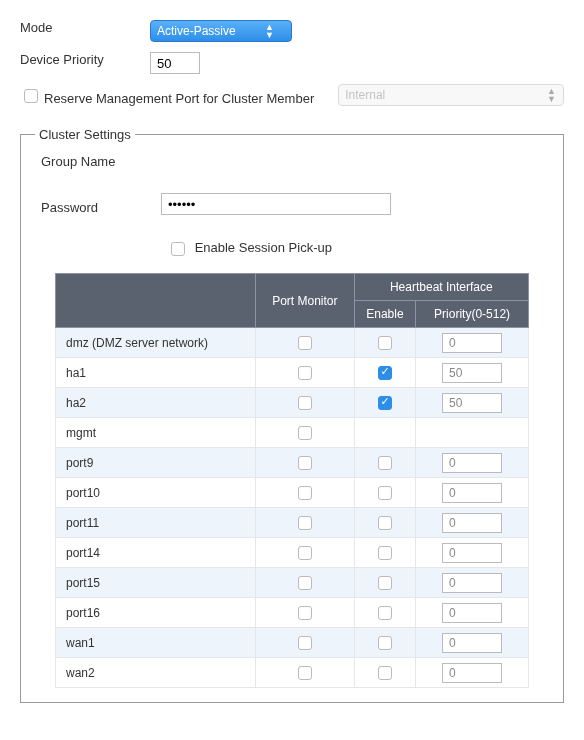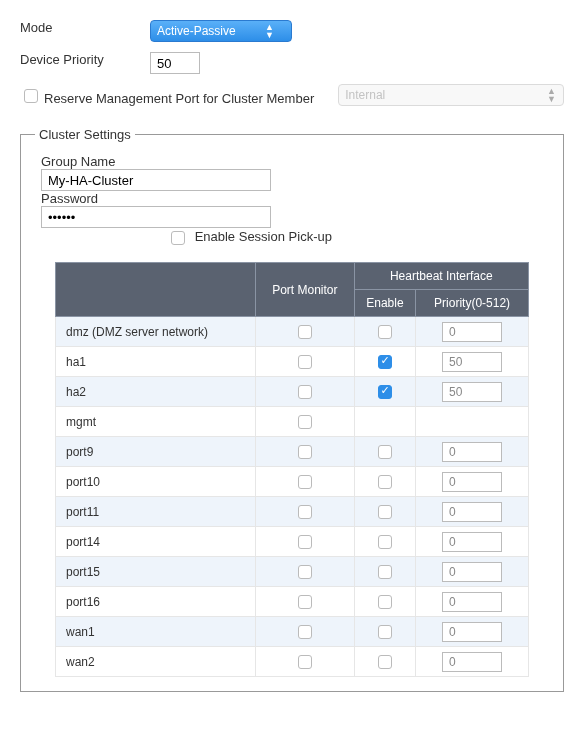--- a/index.html
+++ b/index.html
@@ -46,21 +46,21 @@
   .wide-wrap { position: relative; flex: 1; display: flex; margin-left: 12px;}
   .wide-wrap .arrows { position:absolute; right:8px; top:3px; pointer-events:none; font-size:9px; line-height:8px; color:#aaa;}
   fieldset.cluster {
     border: 1px solid #999;
     margin: 0;
     padding: 12px 14px 14px 14px;
   }
   fieldset.cluster legend {
     font-weight: normal; font-size: 13px; padding: 0 4px;
   }
-  .fs-row { display: flex; align-items: flex-start; margin-bottom: 0; padding-left: 6px; flex-direction: column;}
+  .fs-row { display: flex; align-items: flex-end; margin-bottom: 24px; padding-left: 6px;}
   .fs-row label.left { width: 120px; }
   input.text {
     width: 230px; height: 22px; border: 1px solid #bbb; padding: 2px 6px;
     font-size: 13px;
   }
   .session-row { margin-left: 126px; padding-left:6px; margin-bottom: 14px; }
   .session-row input[type=checkbox] { margin-right: 6px; }
 
   table.ports {
     border-collapse: collapse;
@@ -142,21 +142,20 @@
     </select>
     <div class="arrows">▲<br>▼</div>
   </div>
 </div>
 
 <fieldset class="cluster">
   <legend>Cluster Settings</legend>
 
   <div class="fs-row">
     <label class="left">Group Name</label>
-    <input type="text" class="text" value="My-HA-Cluster" style="">
   </div>
 
   <div class="fs-row">
     <label class="left">Password</label>
     <input type="text" class="text" value="••••••" style="">
   </div>
 
   <div class="session-row">
     <input type="checkbox" class="cb" style="">
     <span>Enable Session Pick-up</span>

